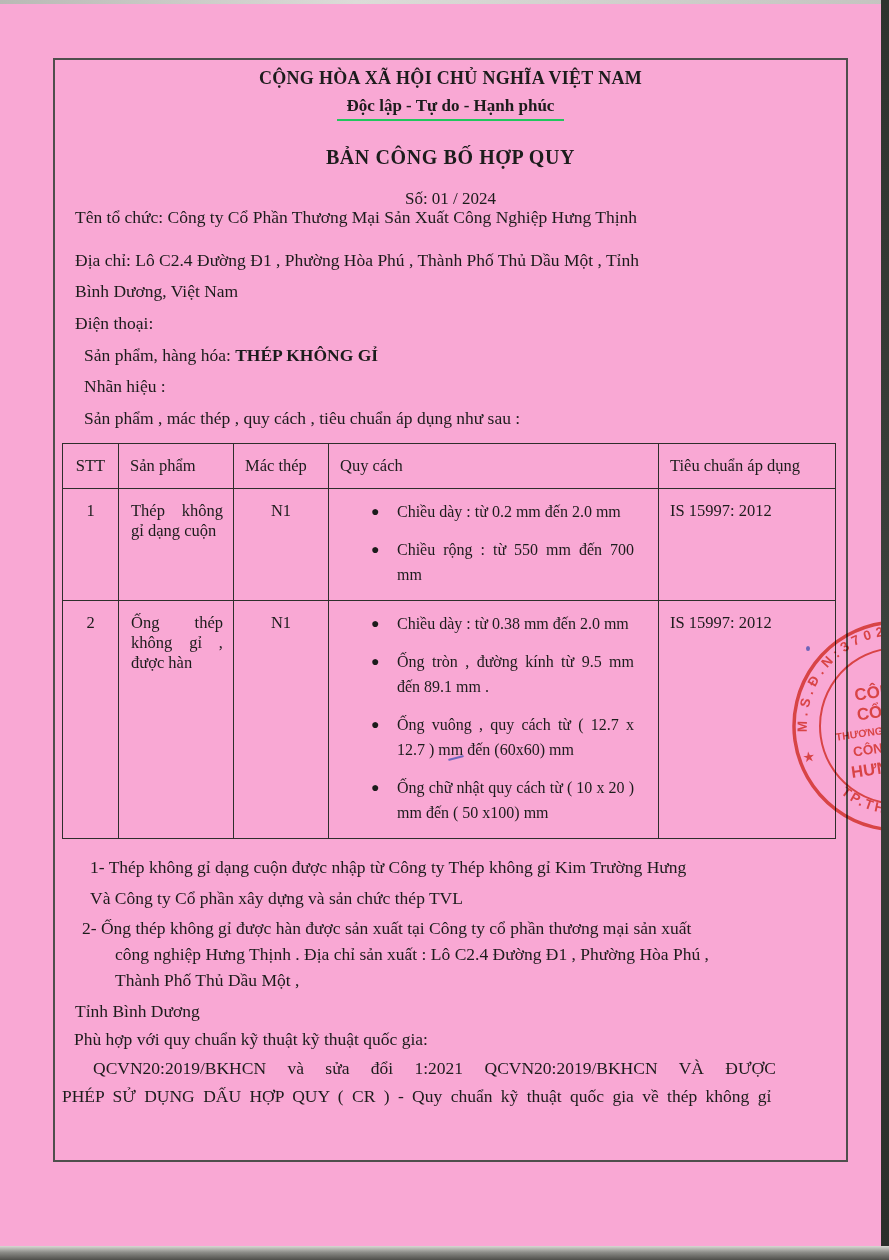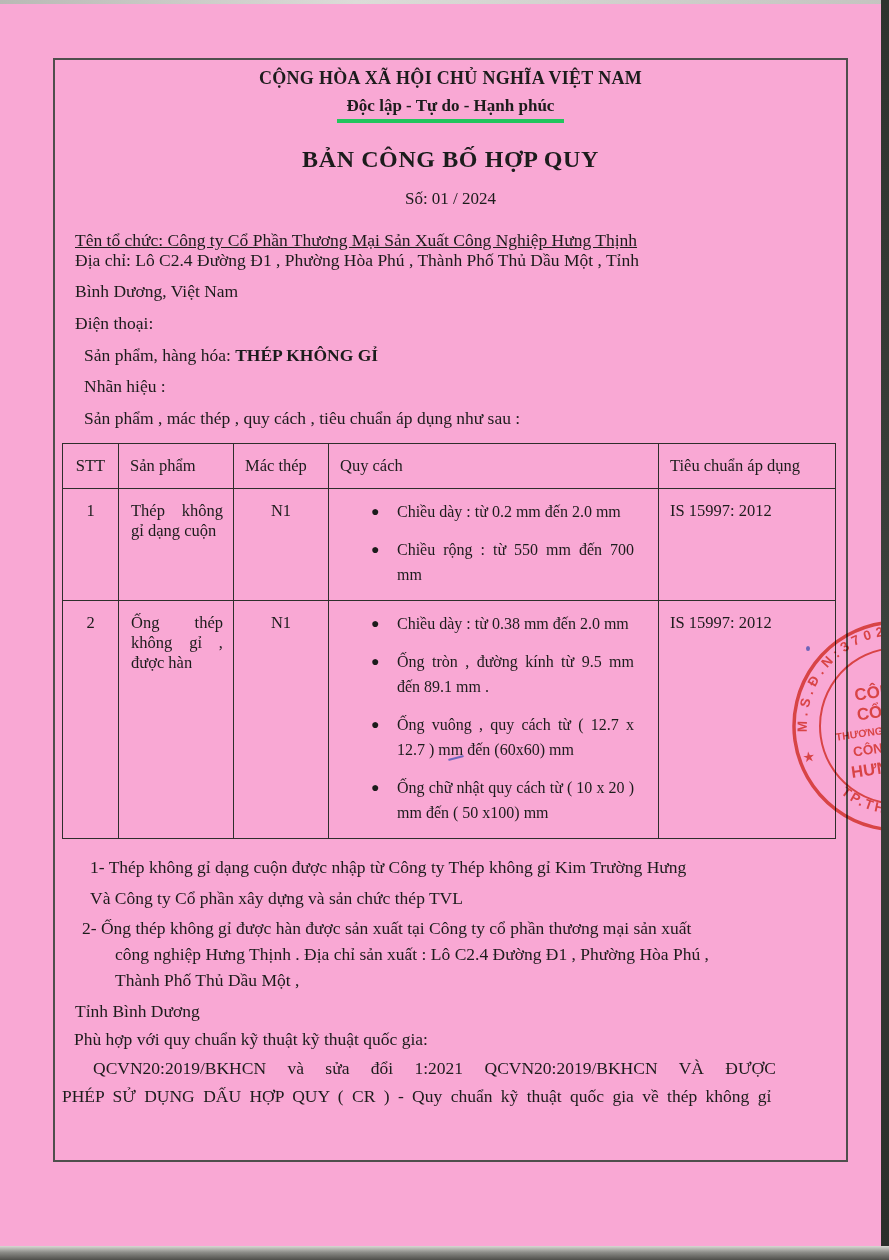--- a/index.html
+++ b/index.html
@@ -18,26 +18,26 @@
   .edge-bottom{ position:absolute; left:0; bottom:0; width:889px; height:14px;
                 background:linear-gradient(180deg,#d8d8d3 0%,#8c8c88 45%,#4e4e4a 100%); z-index:30; }
   
   .page-frame { position:absolute; left:53px; top:58px; width:795px; height:1104px;
                 border:2px solid #4f4f4d; }
   
   .hdr { position:absolute; left:53px; width:795px; text-align:center; }
   .national-title { top:68px;  font-size:18px;   font-weight:bold; letter-spacing:.3px; }
   .motto-wrap     { top:96px; }
   .motto { display:inline-block; font-size:17px; font-weight:bold;
-           border-bottom:4px solid #22c55e; padding:0 10px 3px 10px; }
-  .doc-title  { top:146px; font-size:24px; font-weight:bold; letter-spacing:.6px; }
+           border-bottom:2px solid #22c55e; padding:0 10px 3px 10px; }
+  .doc-title  { top:146px; font-size:20px; font-weight:bold; letter-spacing:.6px; }
   .doc-number { top:189px; font-size:17px; }
   
   .para { position:absolute; left:75px; width:765px; font-size:17.5px; line-height:31px; }
-  .p-org    { top:225px;text-decoration:underline; }
+  .p-org    { top:202px; }
   .p-addr   { top:245px; }
   .p-phone  { top:308px; }
   .p-product{ top:340px; left:84px; }
   .p-brand  { top:371px; left:84px; }
   .p-intro  { top:403px; left:84px; }
   .bold { font-weight:bold; }
   .blockline { display:block; }
   
   .spec-table { position:absolute; left:62px; top:443px; width:773px;
                 border-collapse:collapse; table-layout:fixed;

